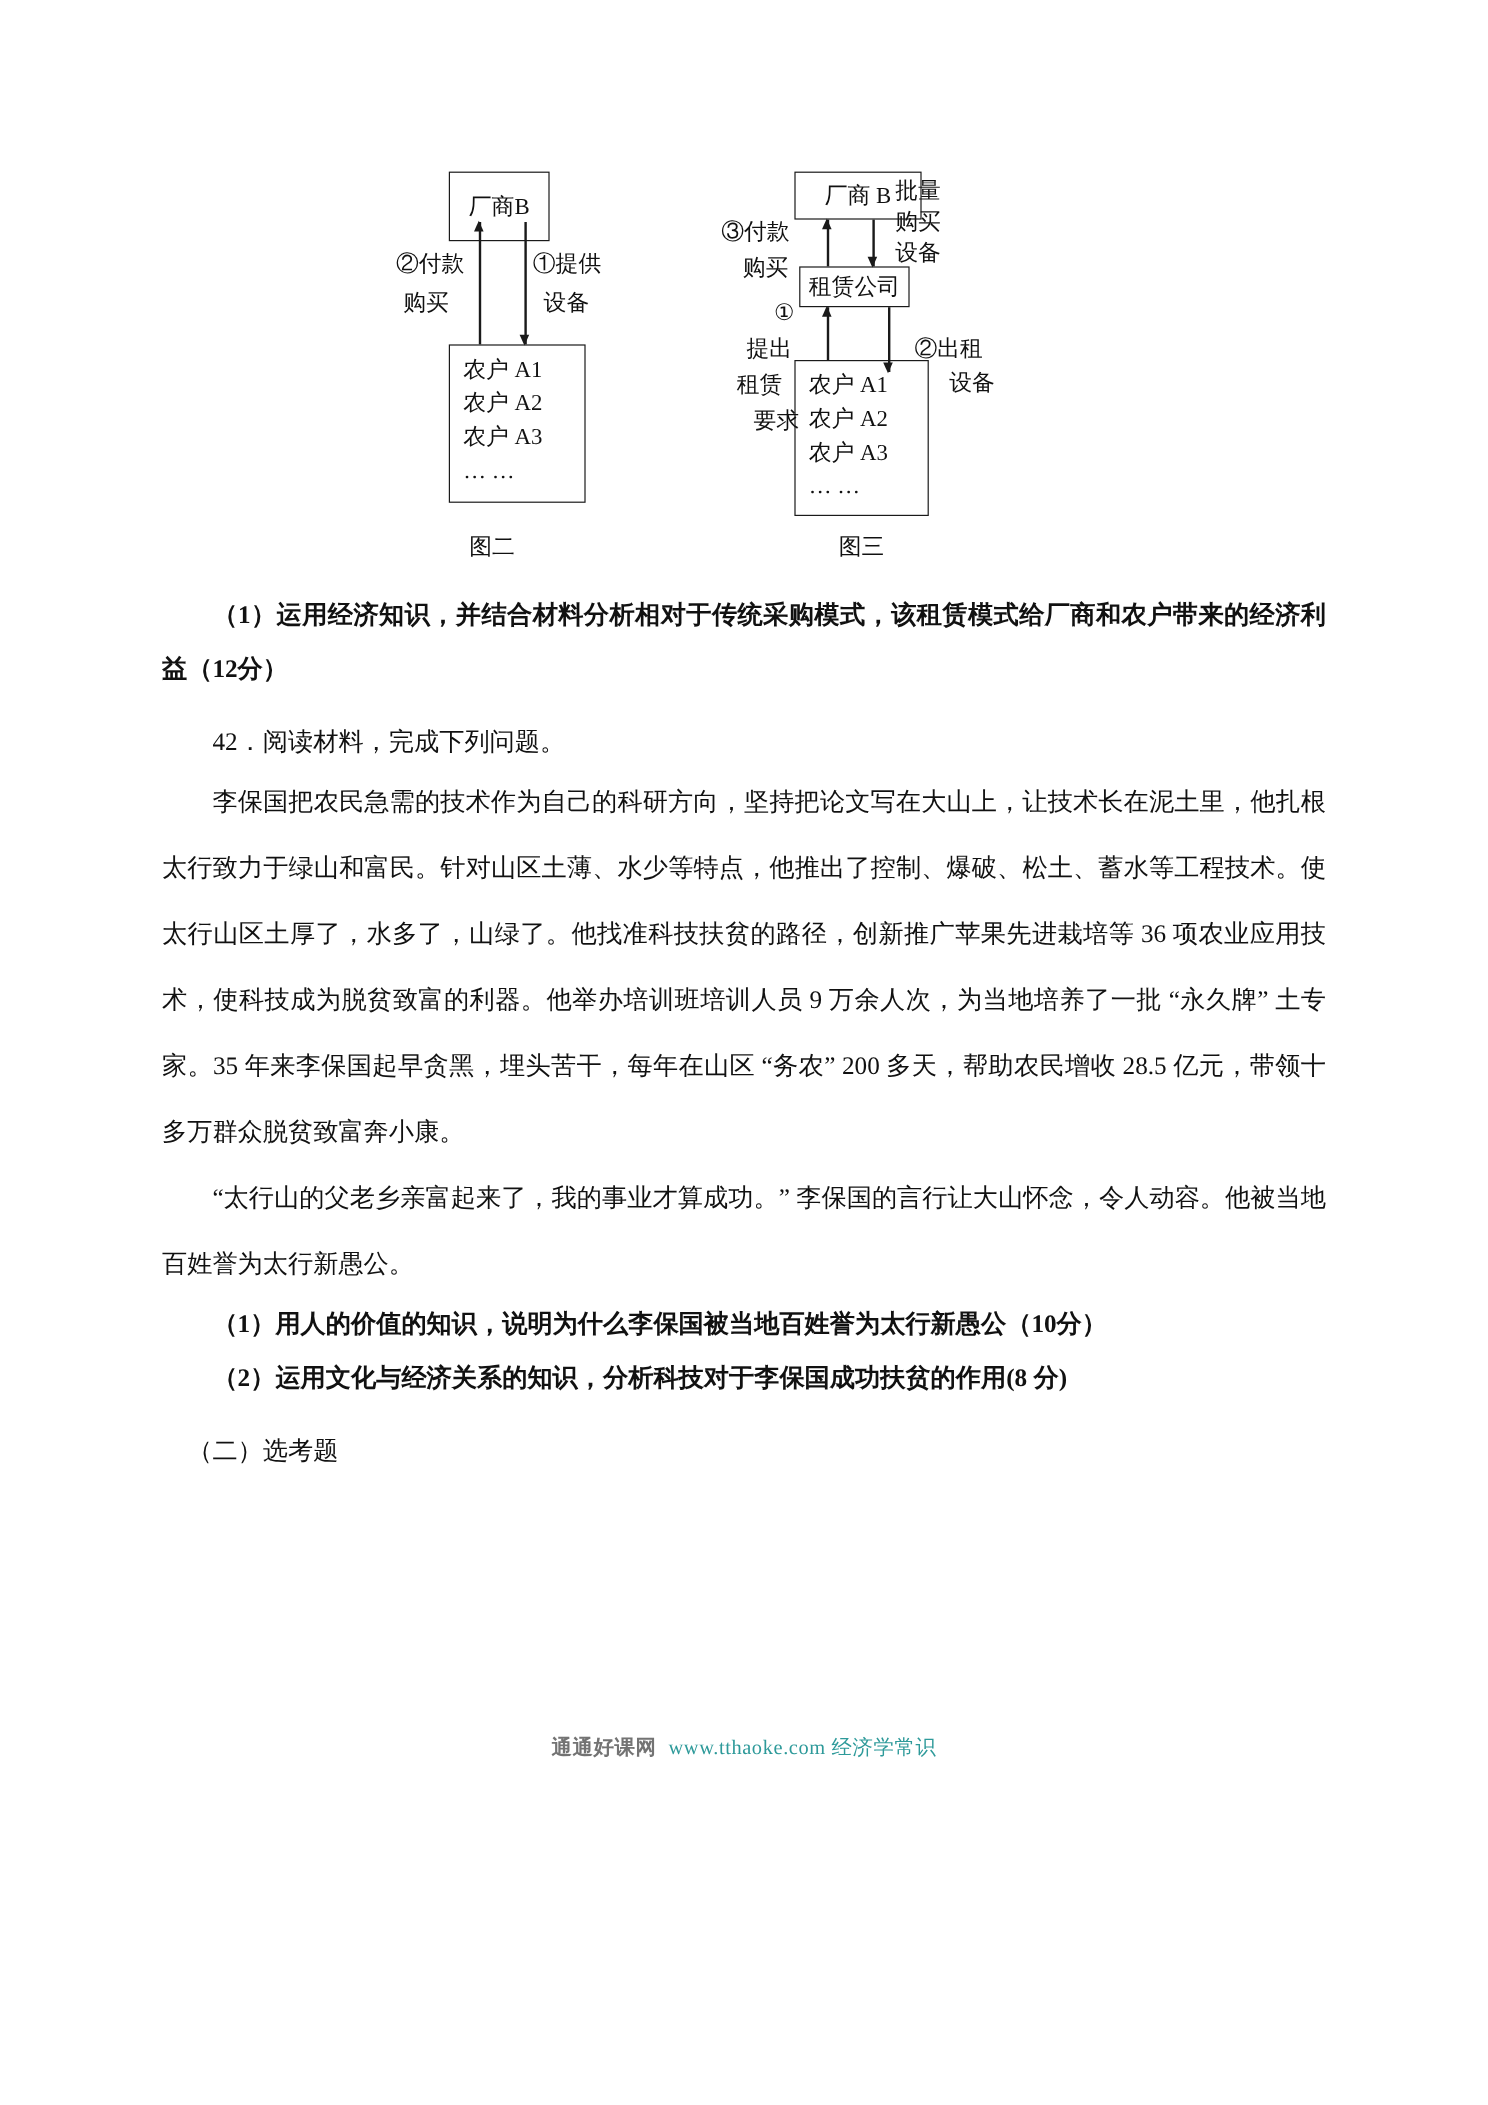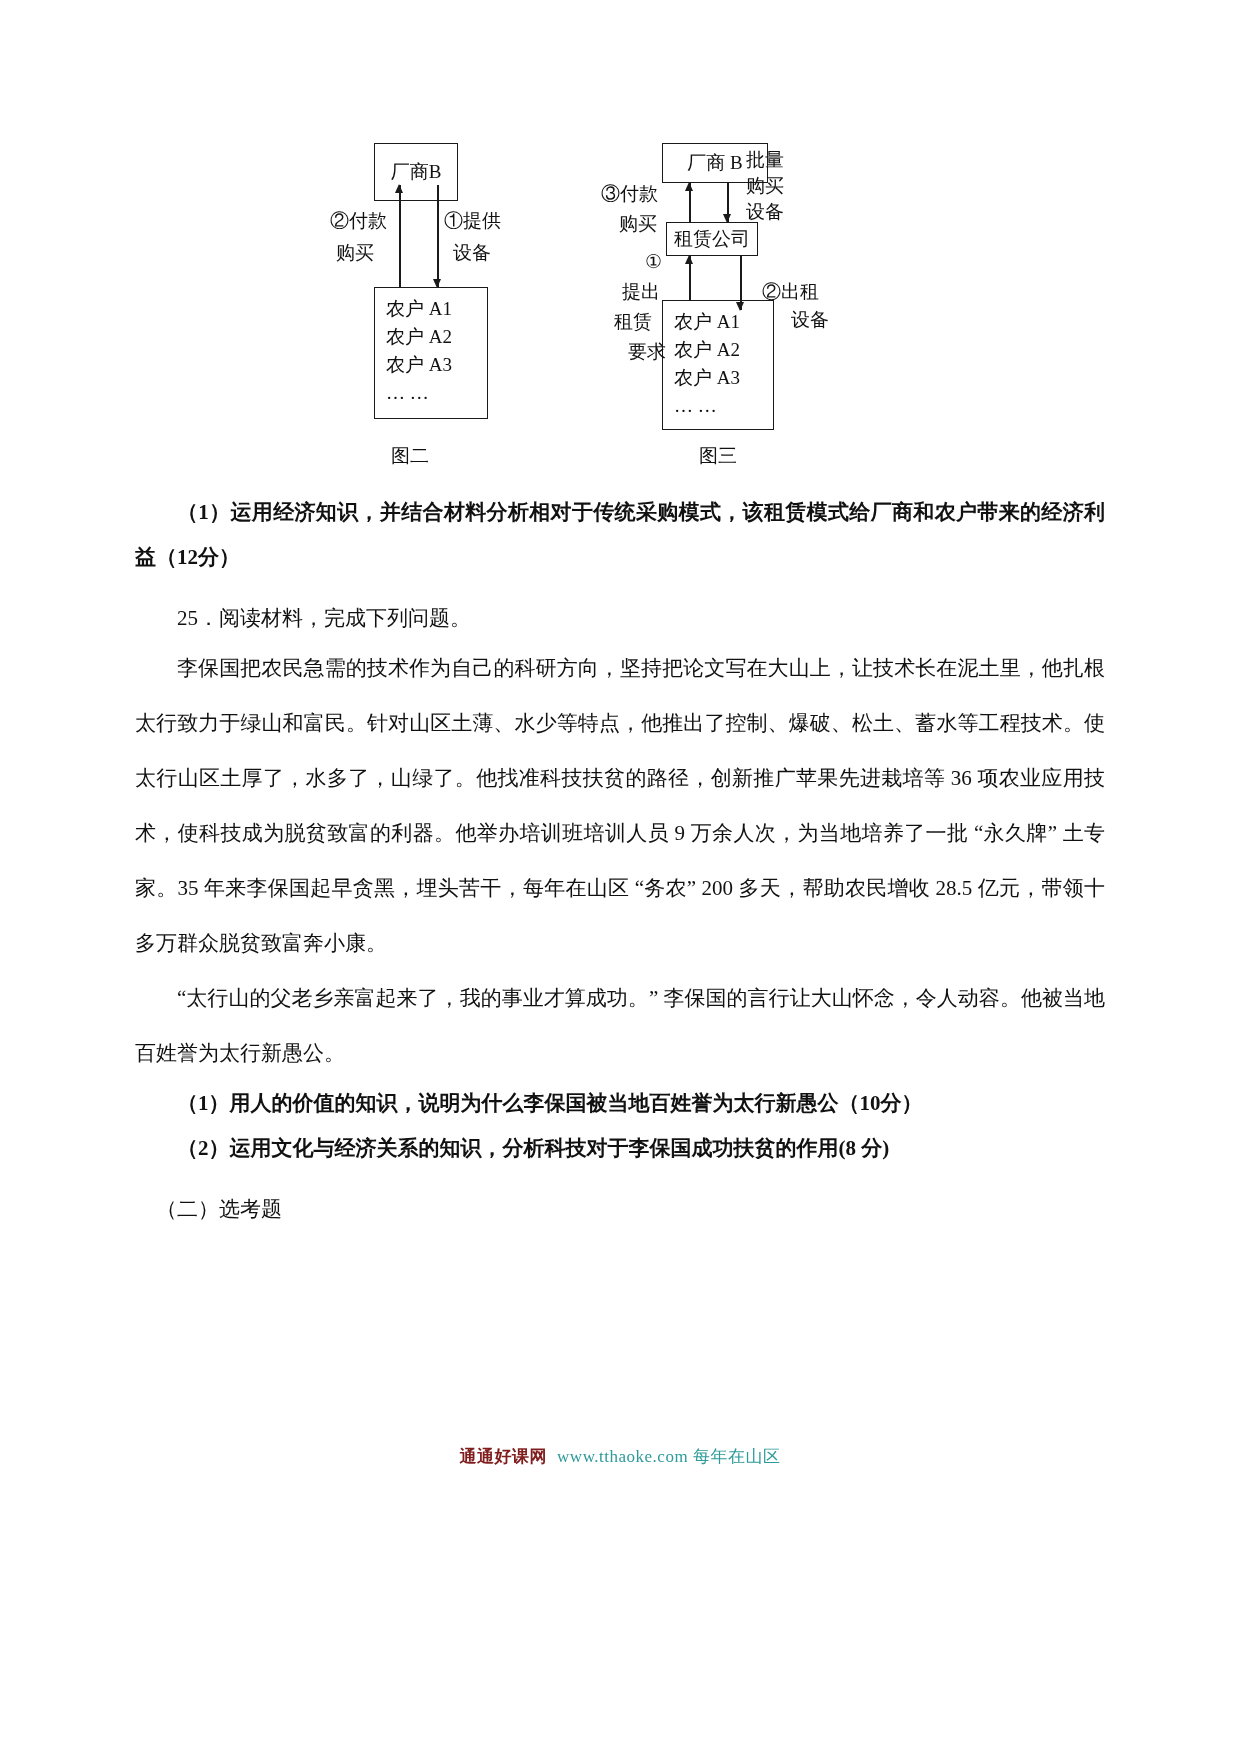--- a/index.html
+++ b/index.html
@@ -131,28 +131,28 @@
       <div>… …</div>
     </div>
 
     <span class="fig-caption" style="left:699px; top:310px;">图三</span>
   </div>
 
   <div class="content">
 
     <p class="qbold mt12">（1）运用经济知识，并结合材料分析相对于传统采购模式，该租赁模式给厂商和农户带来的经济利益（12分）</p>
 
-    <p class="stem mt16">25．阅读材料，完成下列问题。</p>
+    <p class="stem mt16">42．阅读材料，完成下列问题。</p>
 
     <p class="body-para">李保国把农民急需的技术作为自己的科研方向，坚持把论文写在大山上，让技术长在泥土里，他扎根太行致力于绿山和富民。针对山区土薄、水少等特点，他推出了控制、爆破、松土、蓄水等工程技术。使太行山区土厚了，水多了，山绿了。他找准科技扶贫的路径，创新推广苹果先进栽培等 36 项农业应用技术，使科技成为脱贫致富的利器。他举办培训班培训人员 9 万余人次，为当地培养了一批 “永久牌” 土专家。35 年来李保国起早贪黑，埋头苦干，每年在山区 “务农” 200 多天，帮助农民增收 28.5 亿元，带领十多万群众脱贫致富奔小康。</p>
     <p class="body-para">“太行山的父老乡亲富起来了，我的事业才算成功。” 李保国的言行让大山怀念，令人动容。他被当地百姓誉为太行新愚公。</p>
 
     <p class="qbold">（1）用人的价值的知识，说明为什么李保国被当地百姓誉为太行新愚公（10分）</p>
     <p class="qbold">（2）运用文化与经济关系的知识，分析科技对于李保国成功扶贫的作用(8 分)</p>
 
     <p class="section-title mt16">（二）选考题</p>
   </div>
 
   <div class="footer">
-    <span class="site" style="color: #7f1d1d;">通通好课网</span><span style="color: rgb(46, 154, 154);">www.tthaoke.com 每年在山区</span>
+    <span class="site" style="color: #737373;">通通好课网</span><span style="color: rgb(46, 154, 154);">www.tthaoke.com 经济学常识</span>
   </div>
 
 </div>
 
 </body></html>

